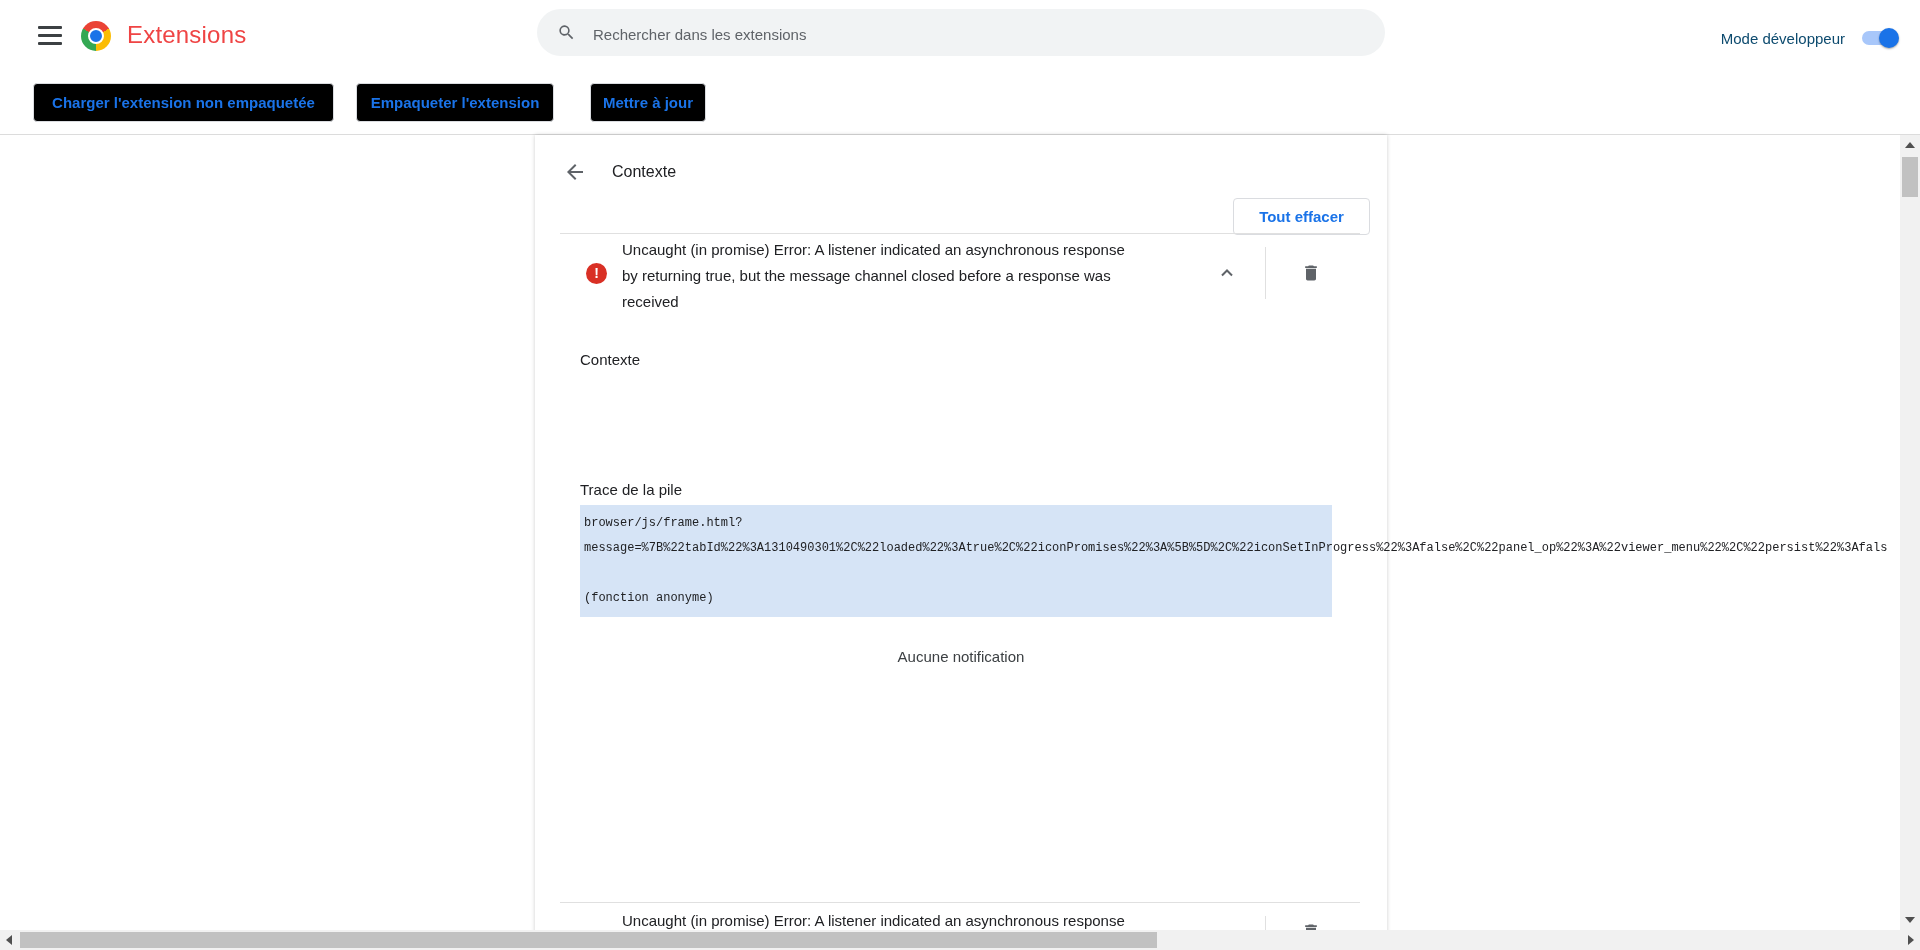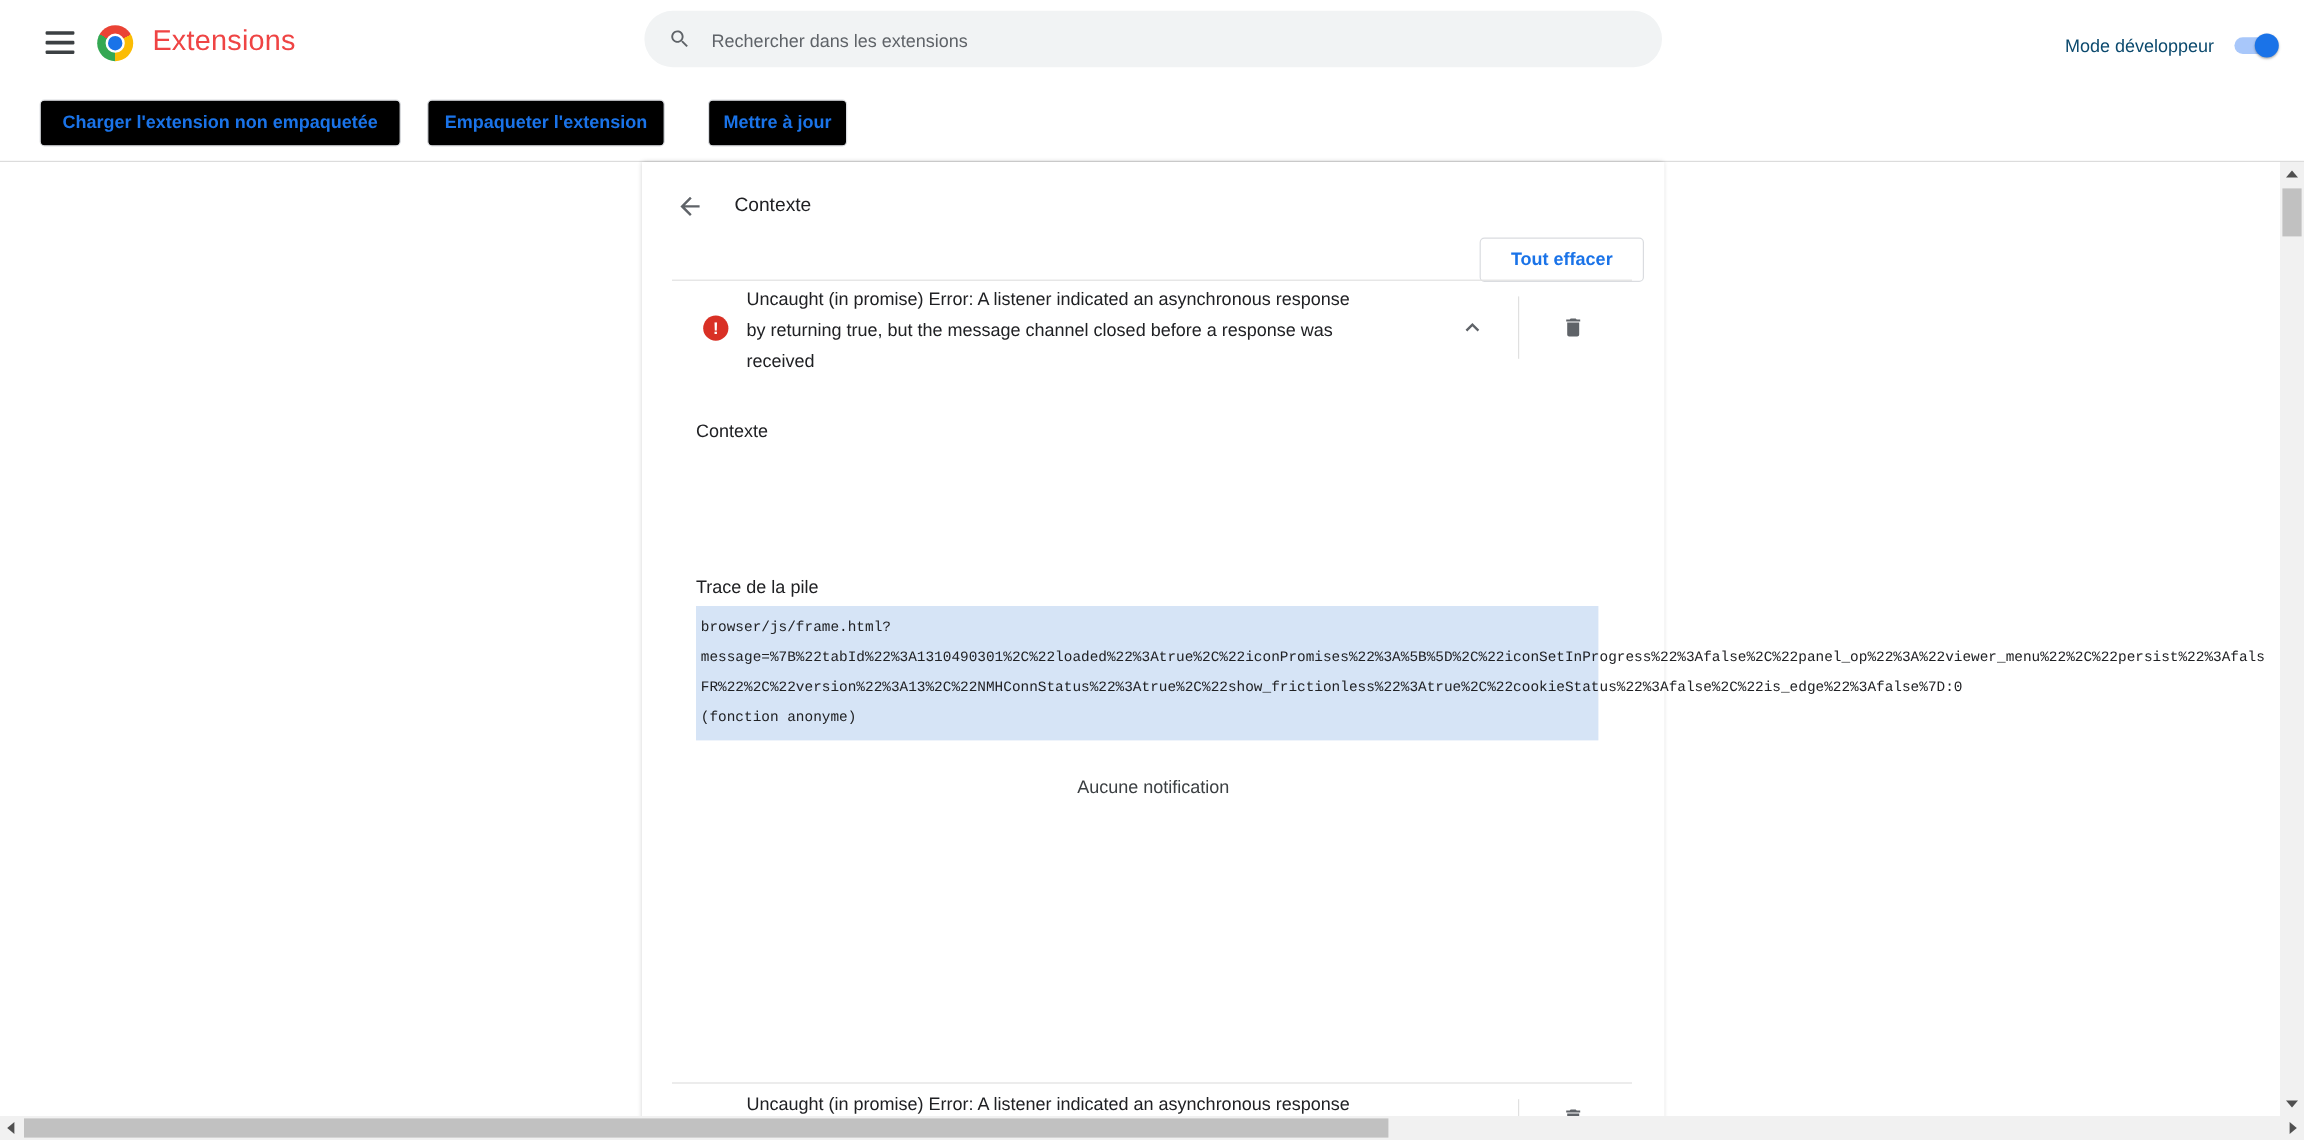--- a/index.html
+++ b/index.html
@@ -139,21 +139,20 @@
     <svg class="trash-icon-1" viewBox="0 0 24 24" fill="currentColor">
         <path d="M6 19c0 1.1.9 2 2 2h8c1.1 0 2-.9 2-2V7H6v12zM19 4h-3.5l-1-1h-5l-1 1H5v2h14V4z"></path>
       </svg>
 
     <div class="section-heading" style="top:203px">Contexte</div>
 
     <div class="section-heading" style="top:333px">Trace de la pile</div>
     <div class="code-bg"></div>
     <div class="code-line" style="top:381px">browser/js/frame.html?</div>
     <div class="code-line" style="top:406px">message=%7B%22tabId%22%3A1310490301%2C%22loaded%22%3Atrue%2C%22iconPromises%22%3A%5B%5D%2C%22iconSetInProgress%22%3Afalse%2C%22panel_op%22%3A%22viewer_menu%22%2C%22persist%22%3Afals</div>
-    <div class="code-line" style="top:431px">FR%22%2C%22version%22%3A13%2C%22NMHConnStatus%22%3Atrue%2C%22show_frictionless%22%3Atrue%2C%22cookieStatus%22%3Afalse%2C%22is_edge%22%3Afalse%7D:0</div>
     <div class="code-line" style="top:456px">(fonction anonyme)</div>
 
     <div class="no-notif">Aucune notification</div>
 
     <div class="row-sep" style="top:767px"></div>
     <div class="error2-text">
       <div>Uncaught (in promise) Error: A listener indicated an asynchronous response</div>
     </div>
     <div class="vert-sep-2"></div>
     <svg class="trash-icon-2" viewBox="0 0 24 24" fill="currentColor">

